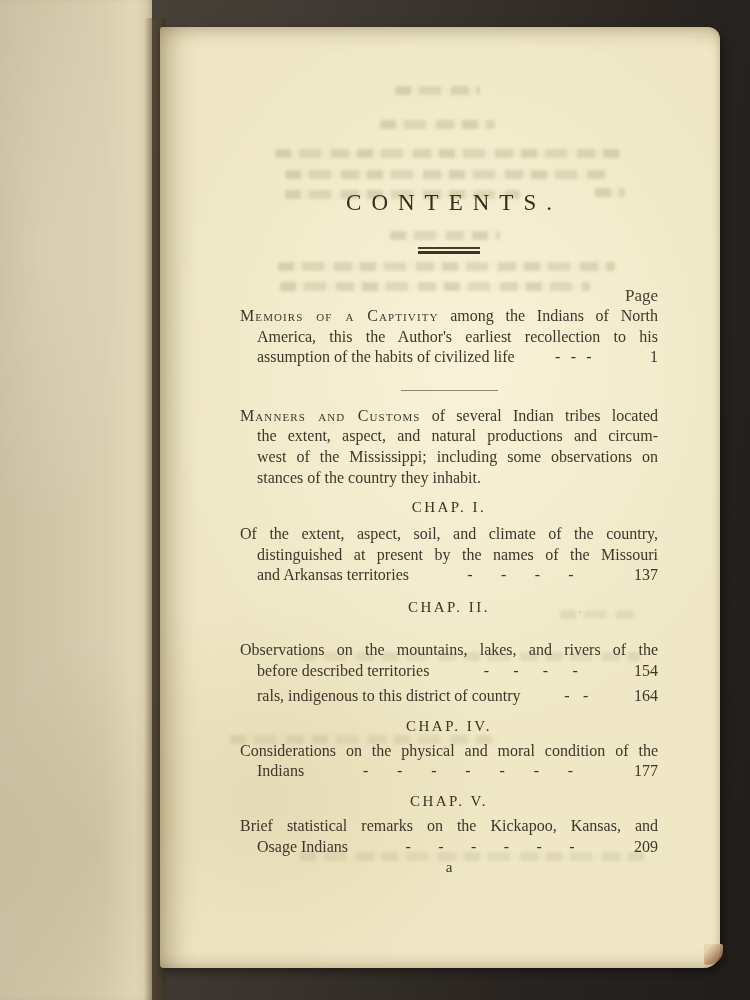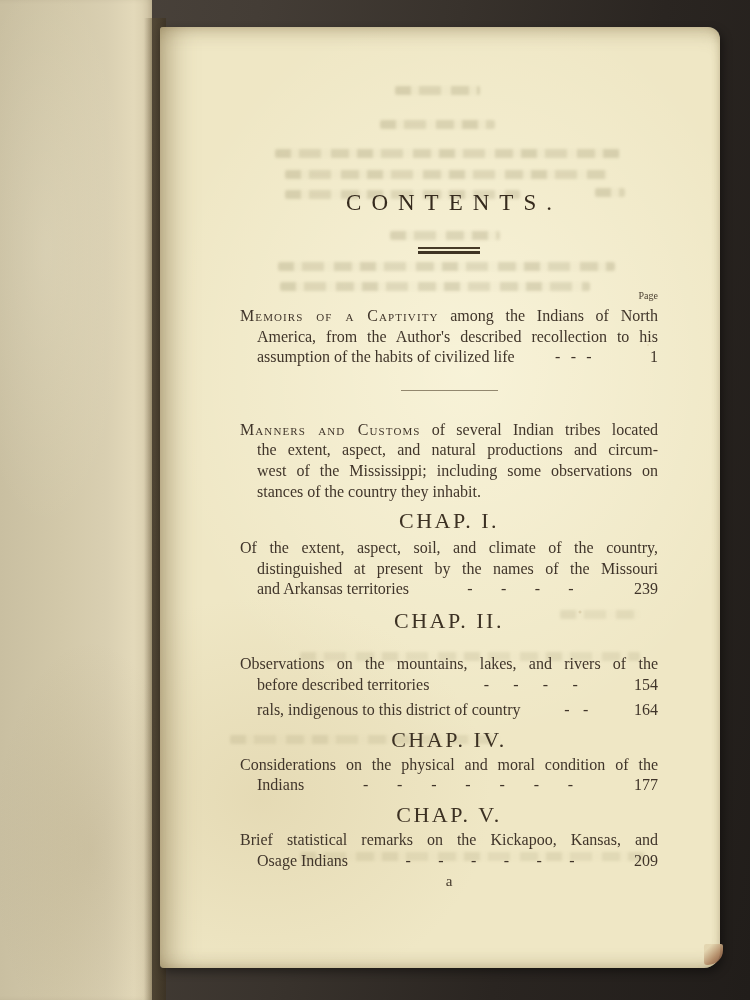--- a/index.html
+++ b/index.html
@@ -49,37 +49,37 @@
   .content{position:absolute;left:80px;top:0;width:418px;color:#40352a;}
 
   .page-title{
     margin-top:163px;height:26px;line-height:26px;text-align:center;
     font-size:23px;letter-spacing:10px;text-indent:10px;color:#362b1e;white-space:nowrap;
   }
   .double-rule{width:62px;margin:31px auto 0;}
   .double-rule .r1{height:2px;background:#463a28;margin-bottom:2px;}
   .double-rule .r2{height:3px;background:#3f3424;}
 
-  .page-col-label{margin-top:33px;height:17px;line-height:17px;text-align:right;font-size:10px;color:#4a3f30;}
+  .page-col-label{margin-top:33px;height:17px;line-height:17px;text-align:right;font-size:17px;color:#4a3f30;}
 
   .entry{font-size:16px;line-height:20.6px;}
   .line{min-height:20.6px;}
   .j{text-align:justify;text-align-last:justify;}
   .cont{padding-left:17px;}
   .lead{font-variant:small-caps;letter-spacing:1.1px;}
   .numline{display:flex;align-items:baseline;padding-left:17px;gap:22px;}
   .numline .txt{white-space:nowrap;}
   .leader{flex:1;display:flex;justify-content:space-evenly;align-items:baseline;padding:0 8px;}
   .pagenum{min-width:26px;text-align:right;}
 
   .entry-memoirs{margin-top:2px;}
   .sep-rule{width:97px;height:1px;background:rgba(92,79,55,.65);margin:22px auto 0;}
-  .entry-manners{margin-top:29px;}
-
-  .chap-heading{text-align:center;font-size:22px;letter-spacing:2.5px;color:#3c3123;height:22px;line-height:22px;white-space:nowrap;}
+  .entry-manners{margin-top:15px;}
+
+  .chap-heading{text-align:center;font-size:15px;letter-spacing:2.5px;color:#3c3123;height:22px;line-height:22px;white-space:nowrap;}
   .h1{margin-top:8px;} .b1{margin-top:6px;}
   .h2{margin-top:10px;} .b2{margin-top:22px;}
   .h3{margin-top:10px;} .b3{margin-top:5px;}
   .h4{margin-top:8px;}  .b4{margin-top:4px;}
   .h5{margin-top:8px;}  .b5{margin-top:4px;}
 
   .signature{margin-top:2px;height:17px;line-height:17px;text-align:center;font-size:15px;color:#463b2d;}
 
   
   .ghost{
@@ -140,21 +140,21 @@
 
       <div class="double-rule">
         <div class="r1"></div>
         <div class="r2"></div>
       </div>
 
       <div class="page-col-label">Page</div>
 
       <div class="entry entry-memoirs">
         <div class="line j"><span class="lead">Memoirs of a Captivity</span> <span>among the Indians of North</span></div>
-        <div class="line j cont">America, from the Author's described recollection to his</div>
+        <div class="line j cont">America, this the Author's earliest recollection to his</div>
         <div class="line numline">
           <span class="txt">assumption of the habits of civilized life</span>
           <span class="leader">
               <span>-</span>
               <span>-</span>
               <span>-</span>
             </span>
           <span class="pagenum">1</span>
         </div>
       </div>
@@ -173,21 +173,21 @@
         <div class="line j">Of the extent, aspect, soil, and climate of the country,</div>
         <div class="line j cont">distinguished at present by the names of the Missouri</div>
         <div class="line numline">
           <span class="txt">and Arkansas territories</span>
           <span class="leader">
               <span>-</span>
               <span>-</span>
               <span>-</span>
               <span>-</span>
             </span>
-          <span class="pagenum">239</span>
+          <span class="pagenum">137</span>
         </div>
       </div>
 
       <div class="chap-heading h2">CHAP. II.</div>
       <div class="entry b2">
         <div class="line j">Observations on the mountains, lakes, and rivers of the</div>
         <div class="line numline">
           <span class="txt">before described territories</span>
           <span class="leader">
               <span>-</span>

